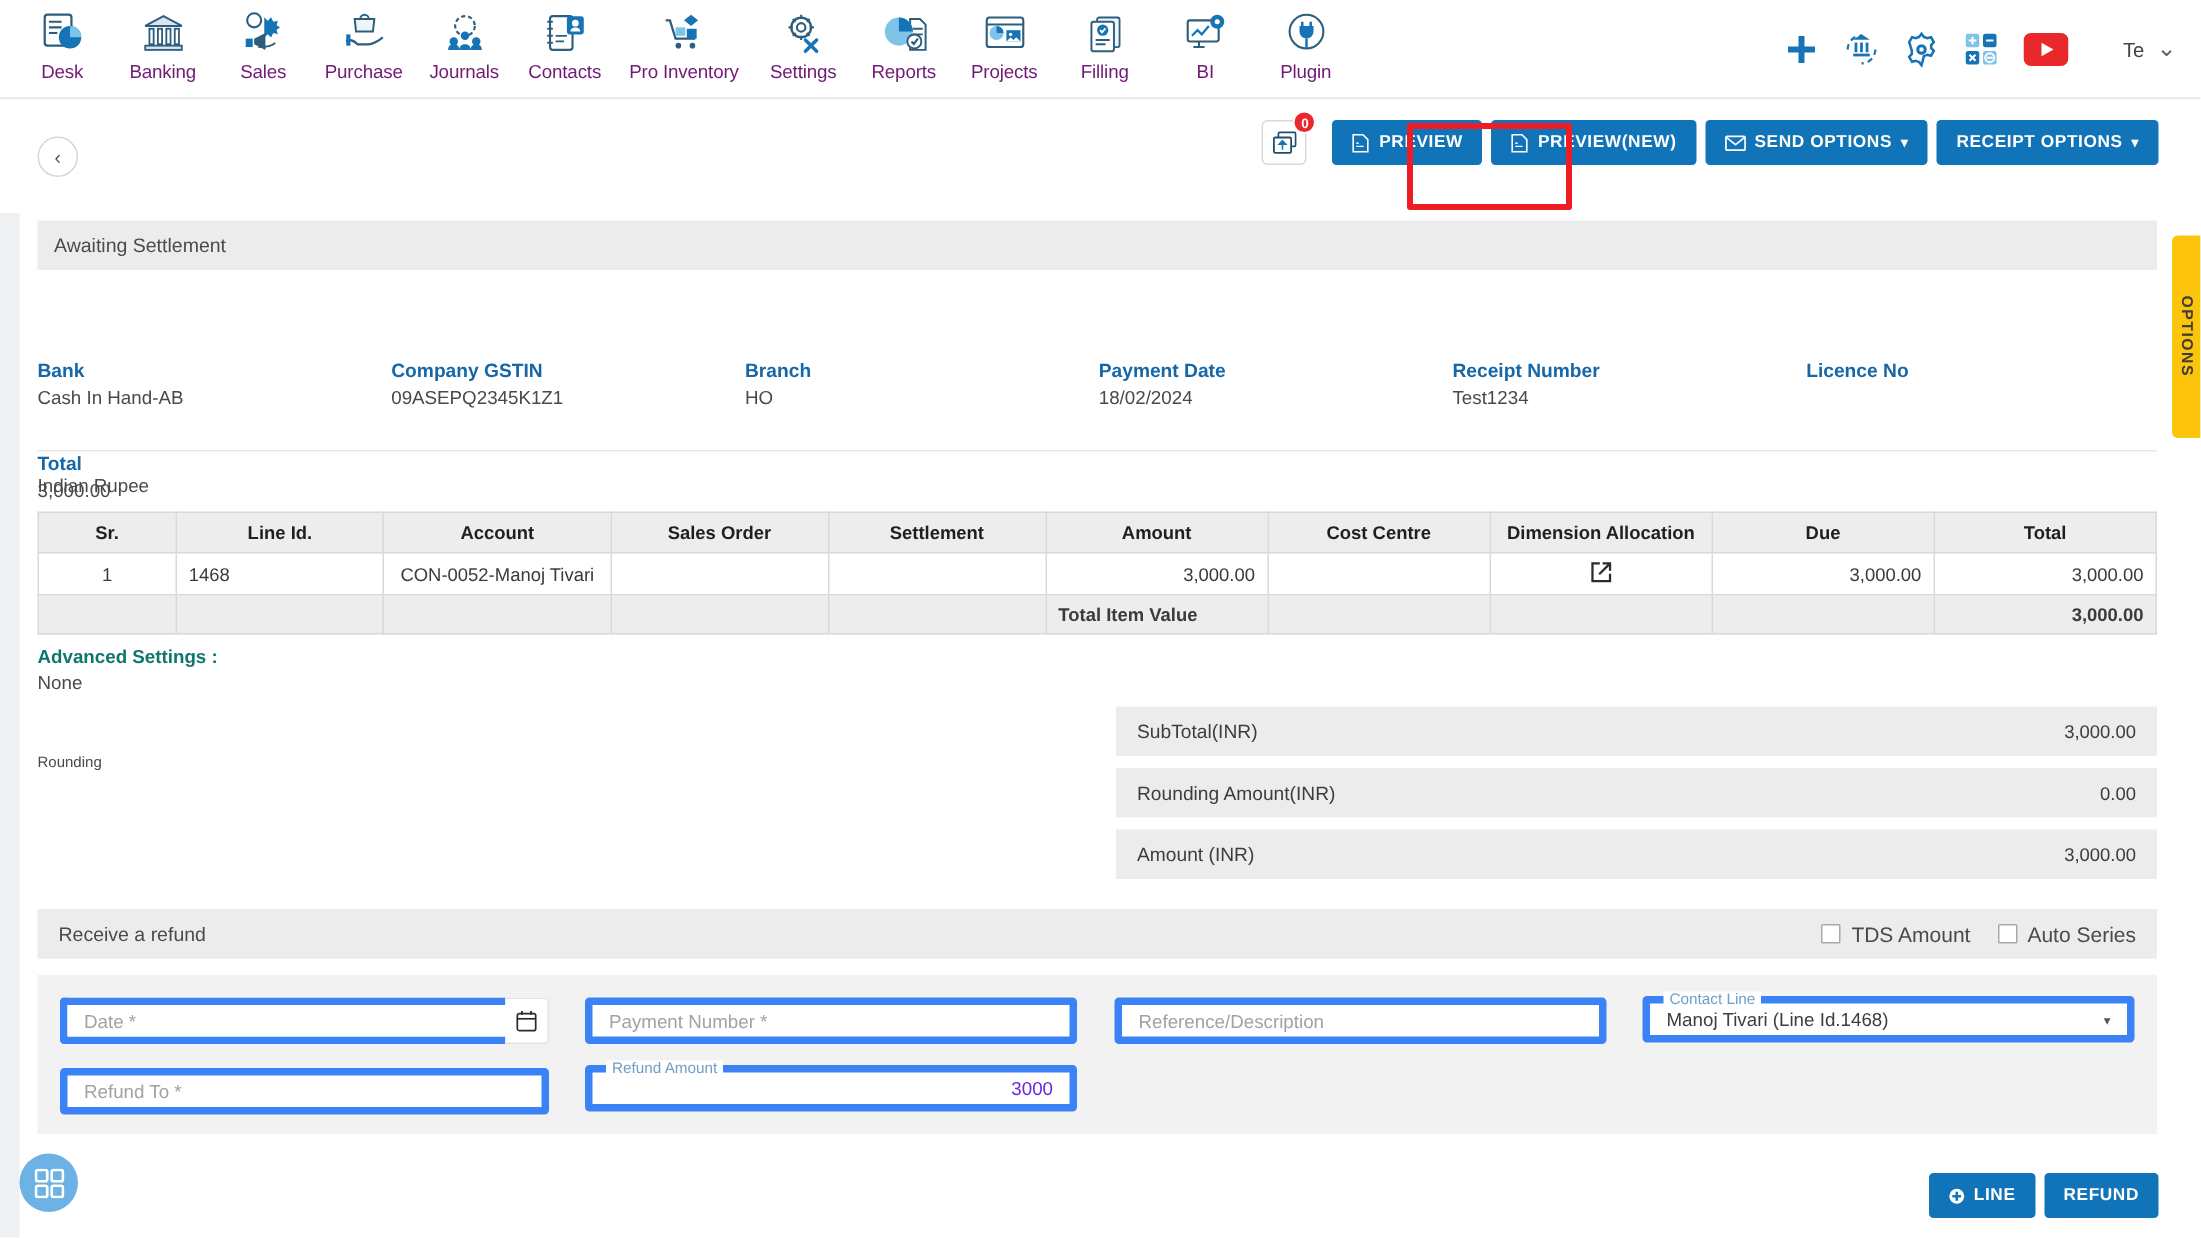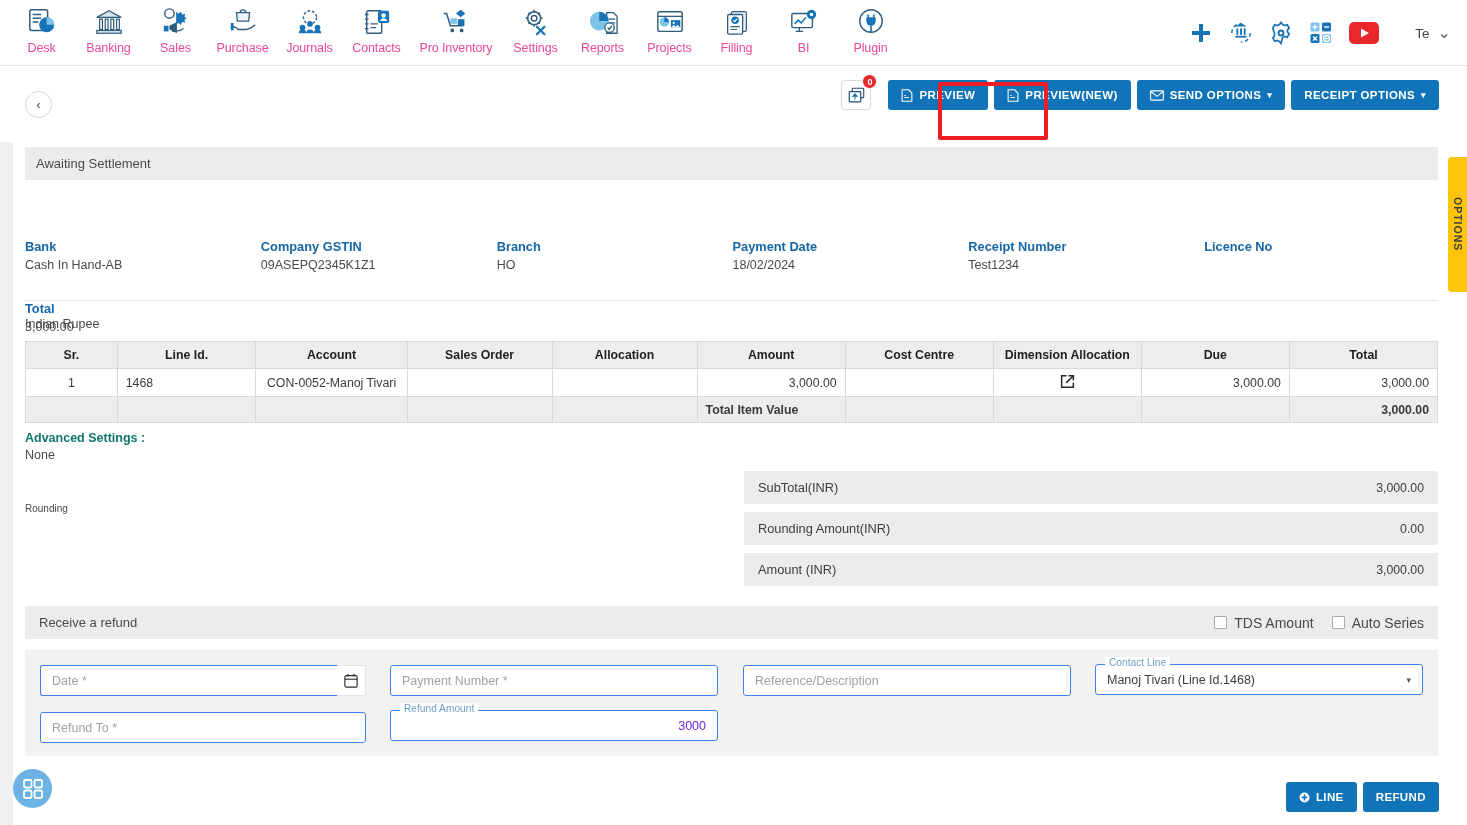--- a/index.html
+++ b/index.html
@@ -18,21 +18,21 @@
     background: #ffffff; border-bottom: 1px solid #e3e3e3;
     display: flex; align-items: flex-start;
   }
   .nav-items { display: flex; align-items: flex-start; padding-left: 8px; }
   .nav-item {
     width: 67px; display: flex; flex-direction: column; align-items: center;
     padding-top: 5px; cursor: pointer;
   }
   .nav-item .ico { height: 34px; display: flex; align-items: center; justify-content: center; }
   .nav-item .lbl {
-    font-size: 12.5px; color: #ec4899; margin-top: 2px; white-space: nowrap;
+    font-size: 12.5px; color: #701a75; margin-top: 2px; white-space: nowrap;
     letter-spacing: -0.1px;
   }
   .nav-item.wide { width: 92px; }
 
   .nav-right {
     position: absolute; right: 10px; top: 0; height: 66px;
     display: flex; align-items: center; gap: 16px; padding-right: 6px;
   }
   .nav-right .r-ico { cursor: pointer; display: flex; align-items: center; }
   .user-chip {
@@ -167,21 +167,21 @@
   }
   .refund-bar .chk-group { margin-left: auto; display: flex; align-items: center; gap: 18px; }
   .chk { display: flex; align-items: center; gap: 7px; cursor: pointer; font-size: 14px; color: #4a4a4a; }
   .chk .box { width: 13px; height: 13px; border: 1px solid #a9a9a9; background: #fff; border-radius: 1px; }
 
   .refund-panel {
     position: absolute; left: 25px; top: 650px; width: 1413px; height: 106px;
     background: #f2f2f2;
   }
   .fld {
-    position: absolute; background: #fff; border: 1px solid #3b82f6; border-radius: 3px;
+    position: absolute; background: #fff; border: 5px solid #3b82f6; border-radius: 3px;
     height: 31px; display: flex; align-items: center; padding: 0 11px;
     font-size: 12.5px; color: #a2a2a2;
   }
   .fld.filled { color: #3d3d3d; }
   .fld-float {
     position: absolute; top: -8px; left: 9px; background: #fff; padding: 0 4px;
     font-size: 10.2px; color: #6f9fc8;
   }
   .fld .rightval { margin-left: auto; color: #6d28d9; font-size: 12.5px; }
   .cal-btn {
@@ -527,21 +527,21 @@
 
 <div class="currency-lbl">Indian Rupee</div>
 
 <table class="items-table">
   <thead>
     <tr>
       <th class="c-sr">Sr.</th>
       <th class="c-line">Line Id.</th>
       <th class="c-acct">Account</th>
       <th class="c-so">Sales Order</th>
-      <th class="c-desc">Allocation</th>
+      <th class="c-desc">Settlement</th>
       <th class="c-amt">Amount</th>
       <th class="c-cost">Cost Centre</th>
       <th class="c-dim">Dimension Allocation</th>
       <th class="c-due">Due</th>
       <th class="c-tot">Total</th>
     </tr>
   </thead>
   <tbody>
     <tr>
       <td class="c-sr">1</td>

